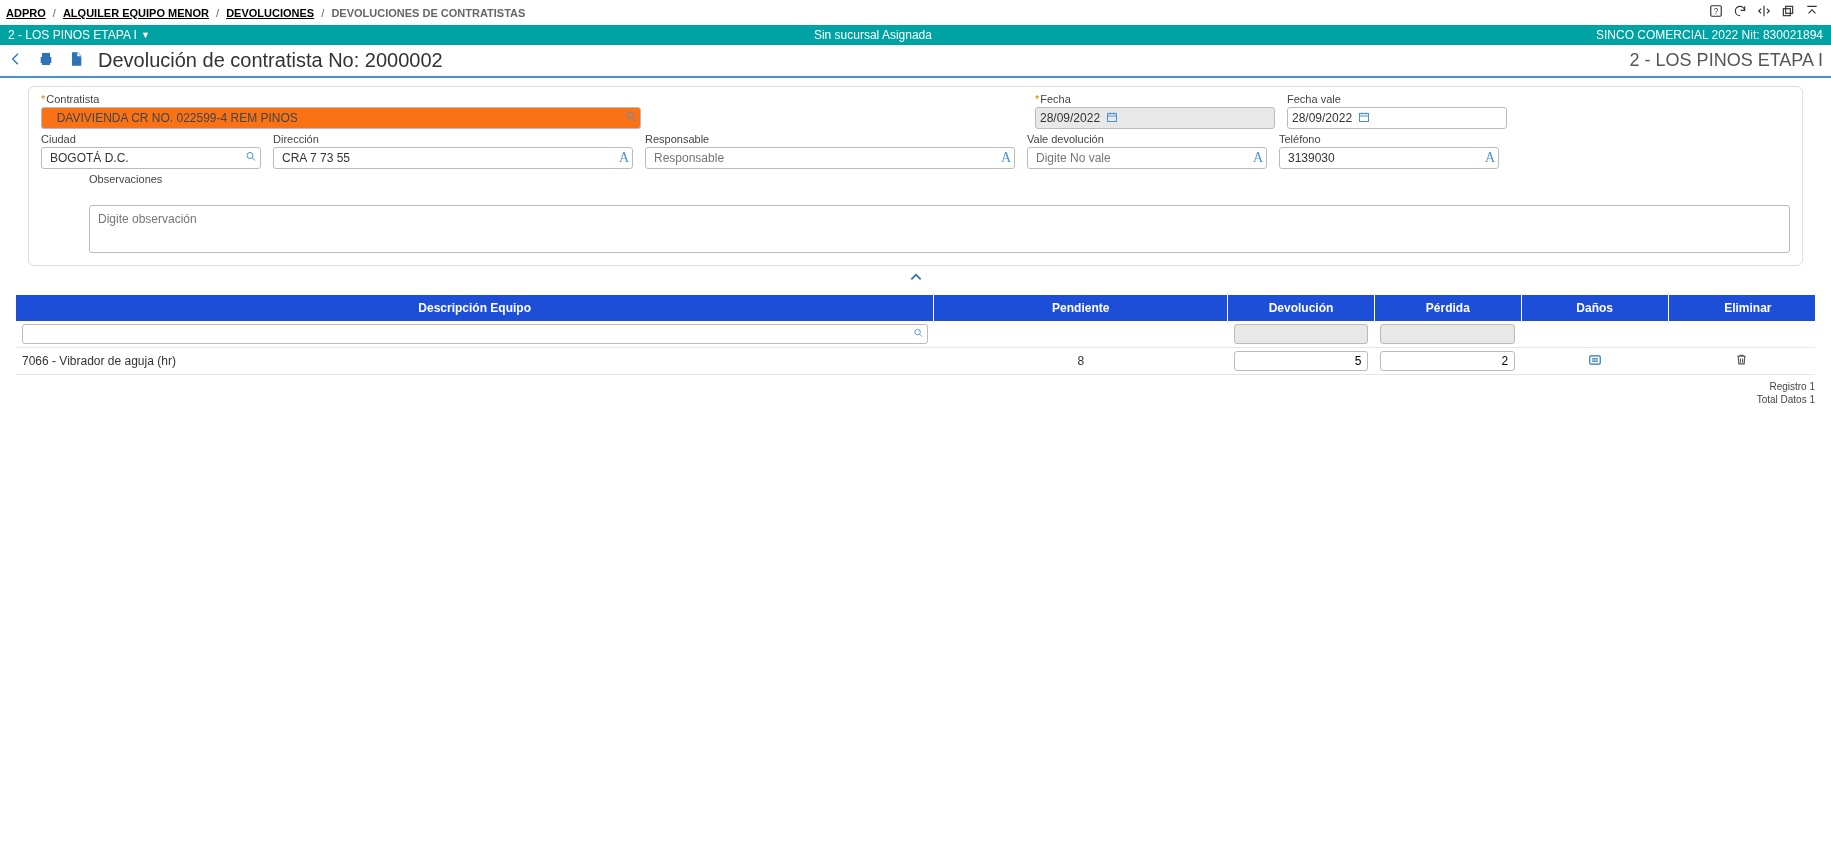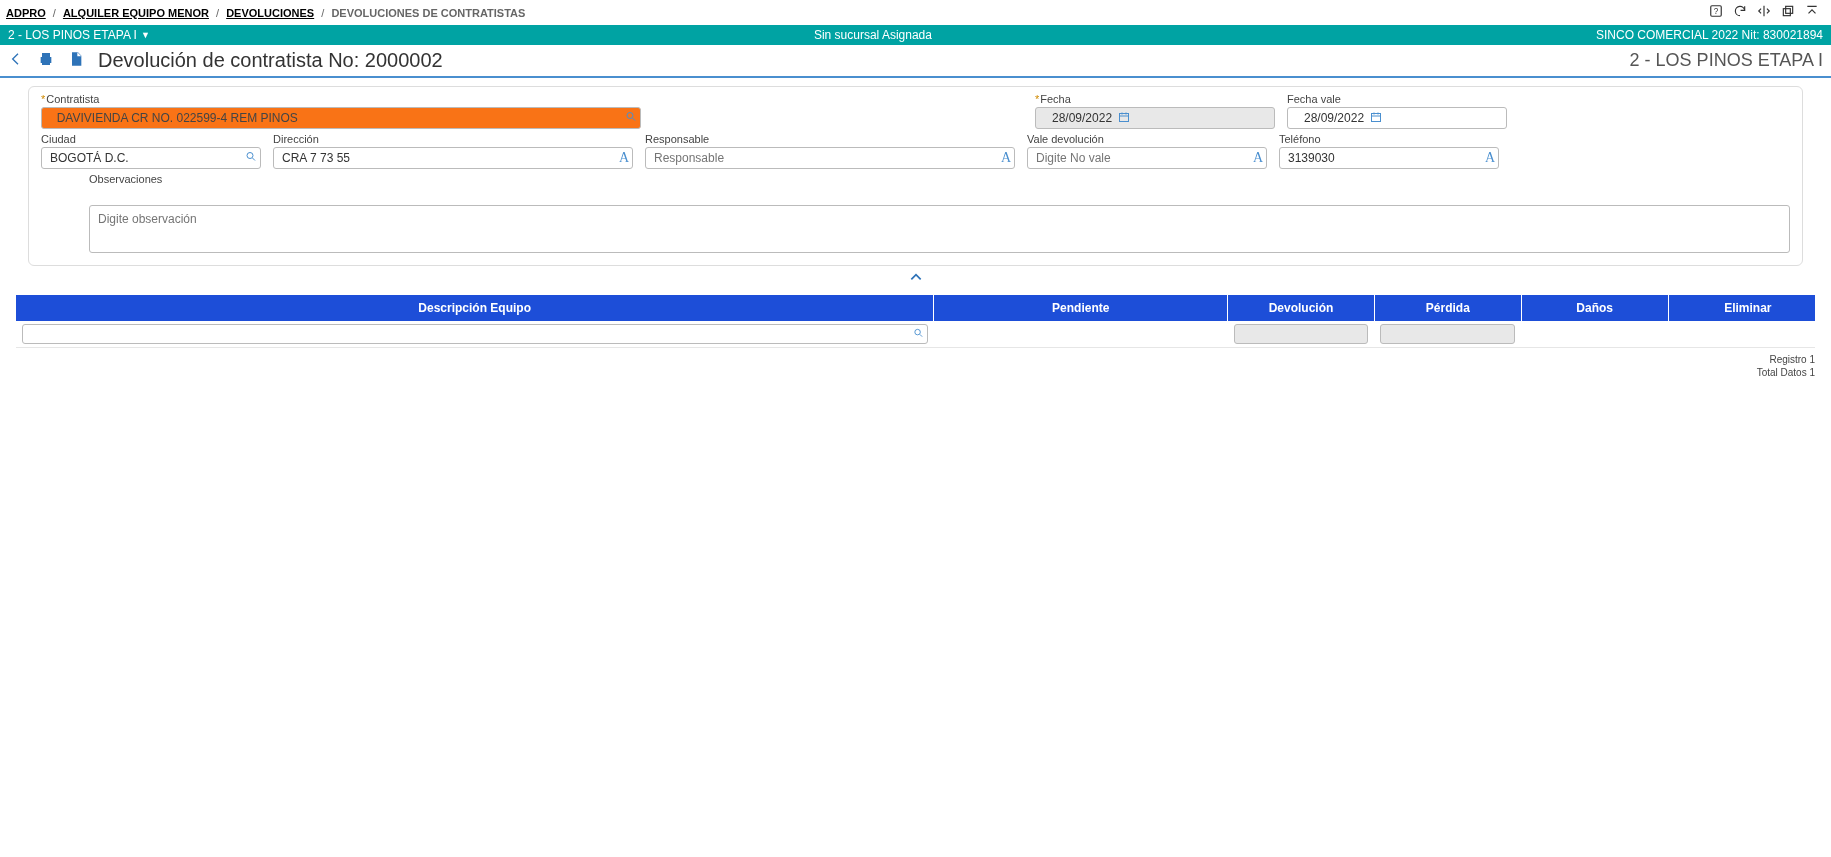--- a/index.html
+++ b/index.html
@@ -32,21 +32,21 @@
   .form-panel { margin: 8px 28px 4px 28px; border: 1px solid #ddd; border-radius: 6px; padding: 6px 12px 8px 12px; position:relative; }
   .form-row { display:flex; gap: 12px; margin-bottom:4px; }
   .field { display:flex; flex-direction:column; gap:2px; }
   .label { font-size:11px; color:#444; }
   .label .req { color:#d08a00; margin-right:1px;}
   .input-wrap { position:relative; }
   .input-wrap input, .input-wrap .ro-input { width:100%; height:22px; border:1px solid #bbb; border-radius:3px; padding: 2px 22px 2px 8px; font-size:12px; background:#fff; color:#333;}
   .input-wrap .ro-input { background:#f97316; display:inline-flex; align-items:center; color:#444;}
   .input-wrap .suffix-icon { position:absolute; right:4px; top:50%; transform:translateY(-50%); color:#4a8fcf; font-size:12px; cursor:pointer;}
   .input-wrap .suffix-a { font-family: "Times New Roman", serif; font-size:14px; color:#4a8fcf; font-weight:normal;}
-  .date-box { display:inline-flex; align-items:center; border:1px solid #bbb; border-radius:3px; height:22px; padding:0 4px 0 16px; gap:6px; font-size:12px; background:#fff;}
+  .date-box { display:inline-flex; align-items:center; border:1px solid #bbb; border-radius:3px; height:22px; padding:0 4px 0 4px; gap:6px; font-size:12px; background:#fff;}
   .date-box.readonly { background:#e8e8e8; }
   .date-box .cal-icon { color:#4a8fcf; font-size:12px;}
   textarea.obs { width:100%; height:48px; border:1px solid #bbb; border-radius:3px; padding:6px 8px; font-size:12px; resize:none; font-family:inherit; }
   .collapse-wrap { text-align:center; margin: 0 28px;}
   .collapse-wrap span{color:#2e73b8; cursor:pointer; font-size:12px;}
 
   
   .grid-wrap { margin: 8px 16px 0 16px; }
   table.grid { width:100%; border-collapse: collapse; }
   table.grid thead th { background:#1d4ed8; color:#fff; font-weight:bold; font-size:12px; padding:6px 4px; text-align:center; border-right:1px solid #fff;}
@@ -281,20 +281,45 @@
         <td></td>
         <td>
             <div class="cell-input gray"><input type="text" disabled="" style=""></div>
           </td>
         <td>
             <div class="cell-input gray"><input type="text" disabled="" style=""></div>
           </td>
         <td></td>
         <td></td>
       </tr>
+      <tr>
+        <td>7066 - Vibrador de aguja (hr)</td>
+        <td class="center">8</td>
+        <td>
+            <div class="cell-input"><input type="text" value="5" style=""></div>
+          </td>
+        <td>
+            <div class="cell-input"><input type="text" value="2" style=""></div>
+          </td>
+        <td class="center">
+          <span>
+            <svg viewBox="0 0 24 24" width="14" height="14">
+                <rect x="3" y="5" width="18" height="14" rx="2" fill="none" stroke="#2e73b8" stroke-width="2"></rect>
+                <path d="M7 10h10M7 14h10" stroke="#2e73b8" stroke-width="2"></path>
+              </svg>
+          </span>
+        </td>
+        <td class="center">
+          <span>
+            <svg viewBox="0 0 24 24" width="13" height="13">
+                <path d="M4 6h16M9 6V4h6v2M6 6l1 14h10l1-14M10 10v8M14 10v8" fill="none" stroke="#555" stroke-width="2"></path>
+              </svg>
+          </span>
+        </td>
+      </tr>
     </tbody>
   </table>
 </div>
 
 <div class="footer-info">
   <div>Registro 1</div>
   <div>Total Datos 1</div>
 </div>
 
 </body></html>

